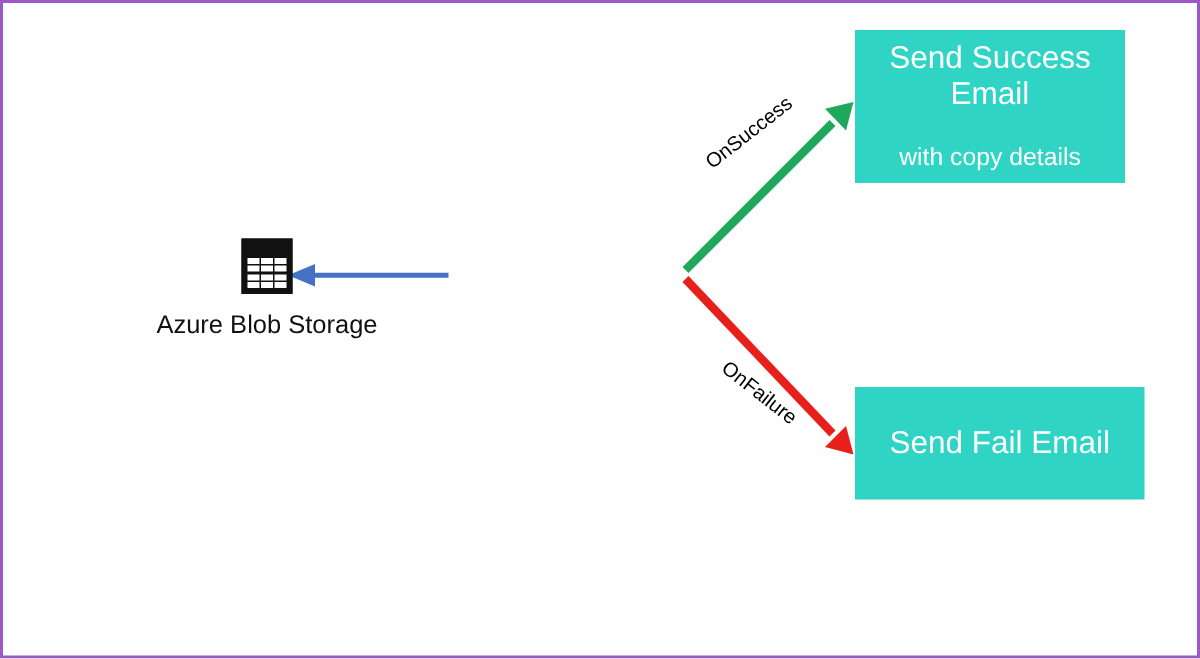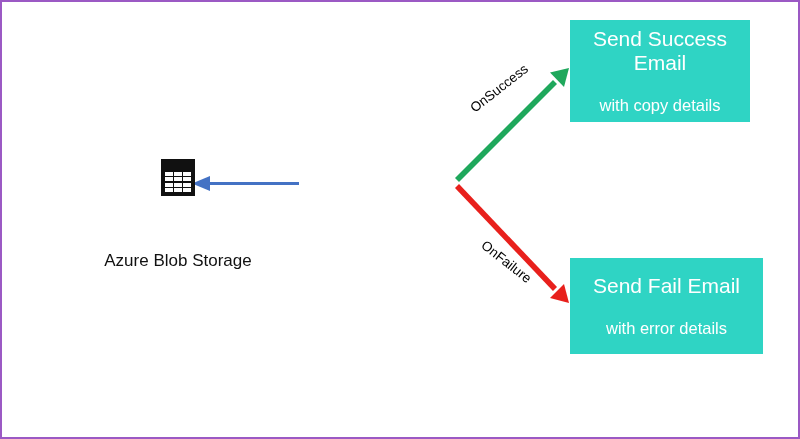--- a/index.html
+++ b/index.html
@@ -55,42 +55,41 @@
     left: 568px;
     top: 18px;
     width: 180px;
     height: 102px;
     padding: 4px 17px;
   }
   #fail-box {
     left: 568px;
     top: 256px;
     width: 193px;
-    height: 96px;
+    height: 75px;
     padding: 16px 6px;
   }
   .box .title {
     font-size: 21px;
     font-weight: 400;
   }
   .box .subtitle {
     font-size: 16.5px;
     font-weight: 400;
     margin-top: 21px;
   }
   
   #blob-node {
     position: absolute;
     left: 92px;
     top: 157px;
     width: 168px;
     display: flex;
     flex-direction: column;
     align-items: center;
-    gap: 44px;
   }
   #blob-icon {
     width: 34px;
     height: 37px;
     background: #111111;
     box-sizing: border-box;
     border: 2px solid #111111;
     display: grid;
     grid-template-rows: 7px repeat(4, 1fr);
     grid-template-columns: repeat(3, 1fr);
@@ -174,19 +173,18 @@
   </div>
 
 
   <div class="box" id="success-box">
     <div class="title">Send Success Email</div>
     <div class="subtitle">with copy details</div>
   </div>
 
   <div class="box" id="fail-box">
     <div class="title">Send Fail Email</div>
-    <div class="subtitle">with error details</div>
   </div>
 
   <div class="edge-label" id="label-onsuccess">OnSuccess</div>
   <div class="edge-label" id="label-onfailure">OnFailure</div>
 
 </div>
 
 </body></html>

